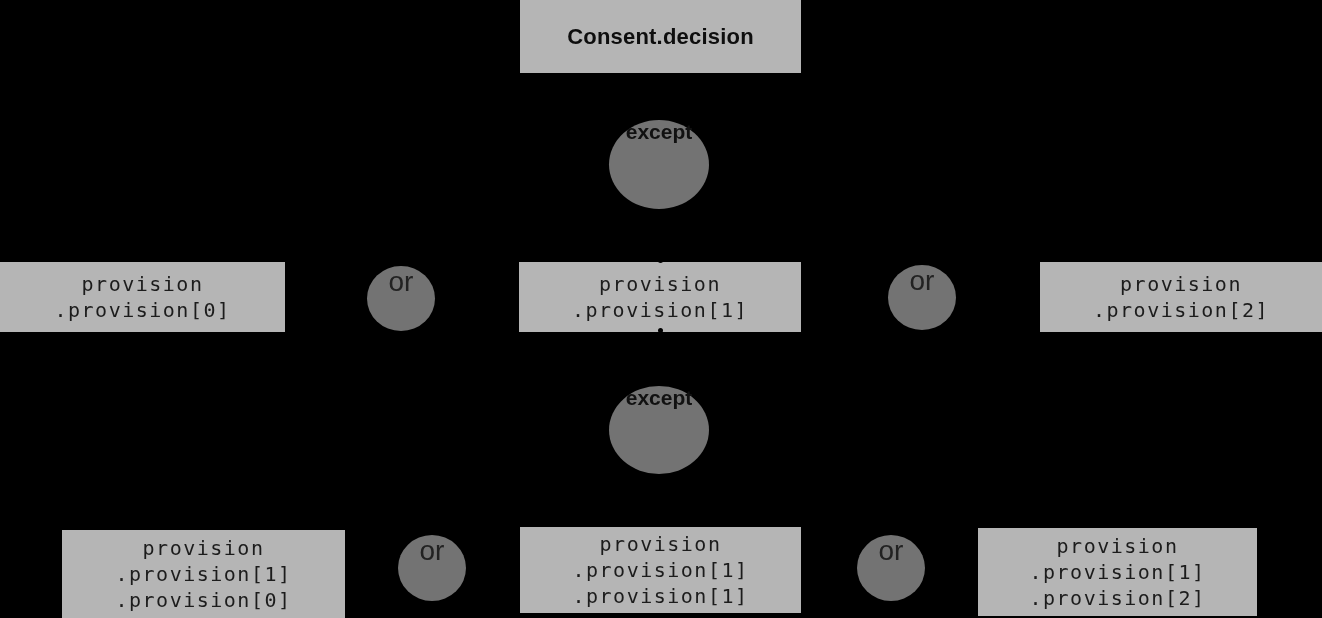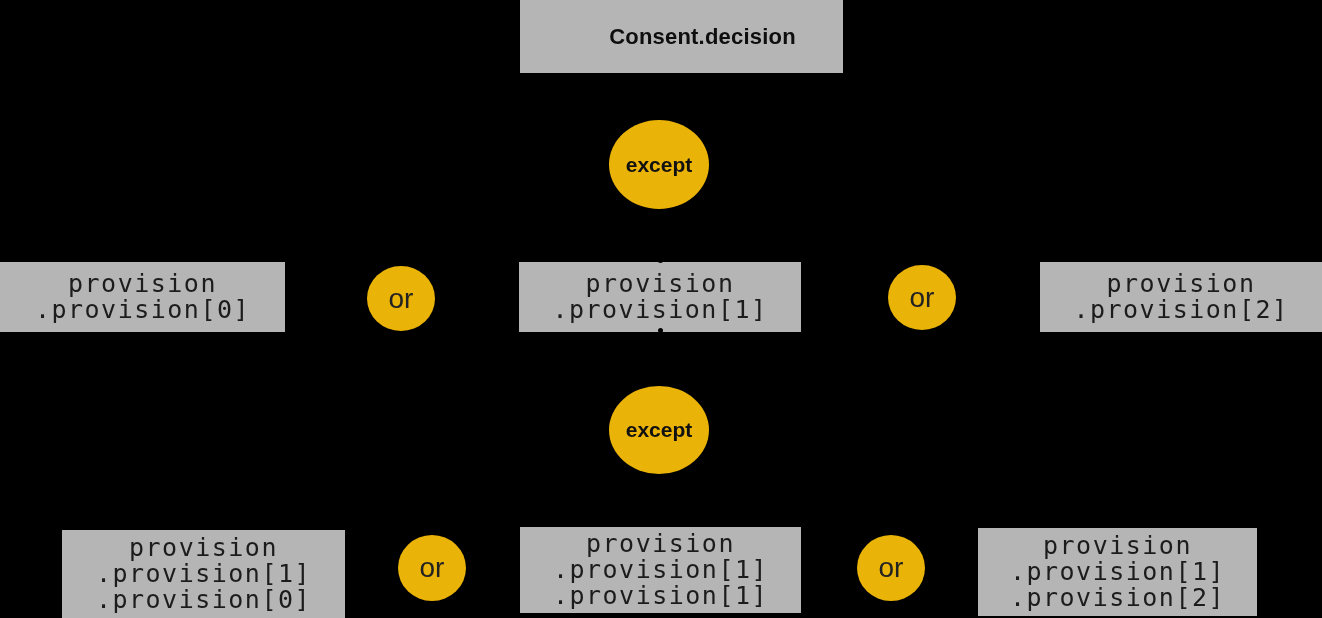--- a/index.html
+++ b/index.html
@@ -25,34 +25,34 @@
     text-align: center;
   }
   .root-box {
     font-weight: bold;
     font-size: 22px;
     color: #0e0e0e;
     letter-spacing: 0.2px;
   }
   .mono {
     font-family: "DejaVu Sans Mono", "Liberation Mono", monospace;
-    font-size: 25px;
+    font-size: 20px;
     line-height: 26px;
     letter-spacing: 1.5px;
     color: #1c1c1c;
   }
   .mono .line {
     white-space: pre;
   }
   .op-ellipse {
     position: absolute;
-    background: #eab308;
+    background: #737373;
     border-radius: 50%;
     display: flex;
-    align-items: center;
+    align-items: flex-start;
     justify-content: center;
     color: #111;
   }
   .except {
     font-weight: bold;
     font-size: 21px;
   }
   .or {
     font-weight: normal;
     font-size: 28px;
@@ -64,21 +64,21 @@
     height: 5px;
     background: #000;
     border-radius: 50%;
   }
 </style>
 </head>
 <body>
 
 <div class="canvas">
 
-  <div class="node-box root-box" style="left:520px; top:0; width:281px; height:73px;padding-left:42px;">
+  <div class="node-box root-box" style="left:520px; top:0; width:281px; height:73px;">
     <span class="line">Consent.decision</span>
   </div>
 
   <div class="op-ellipse except" style="left:609px; top:120px; width:100px; height:89px;">
     <span>except</span>
   </div>
 
   <div class="node-box mono" style="left:0; top:262px; width:285px; height:70px;">
     <div class="line">provision</div>
     <div class="line">.provision[0]</div>

